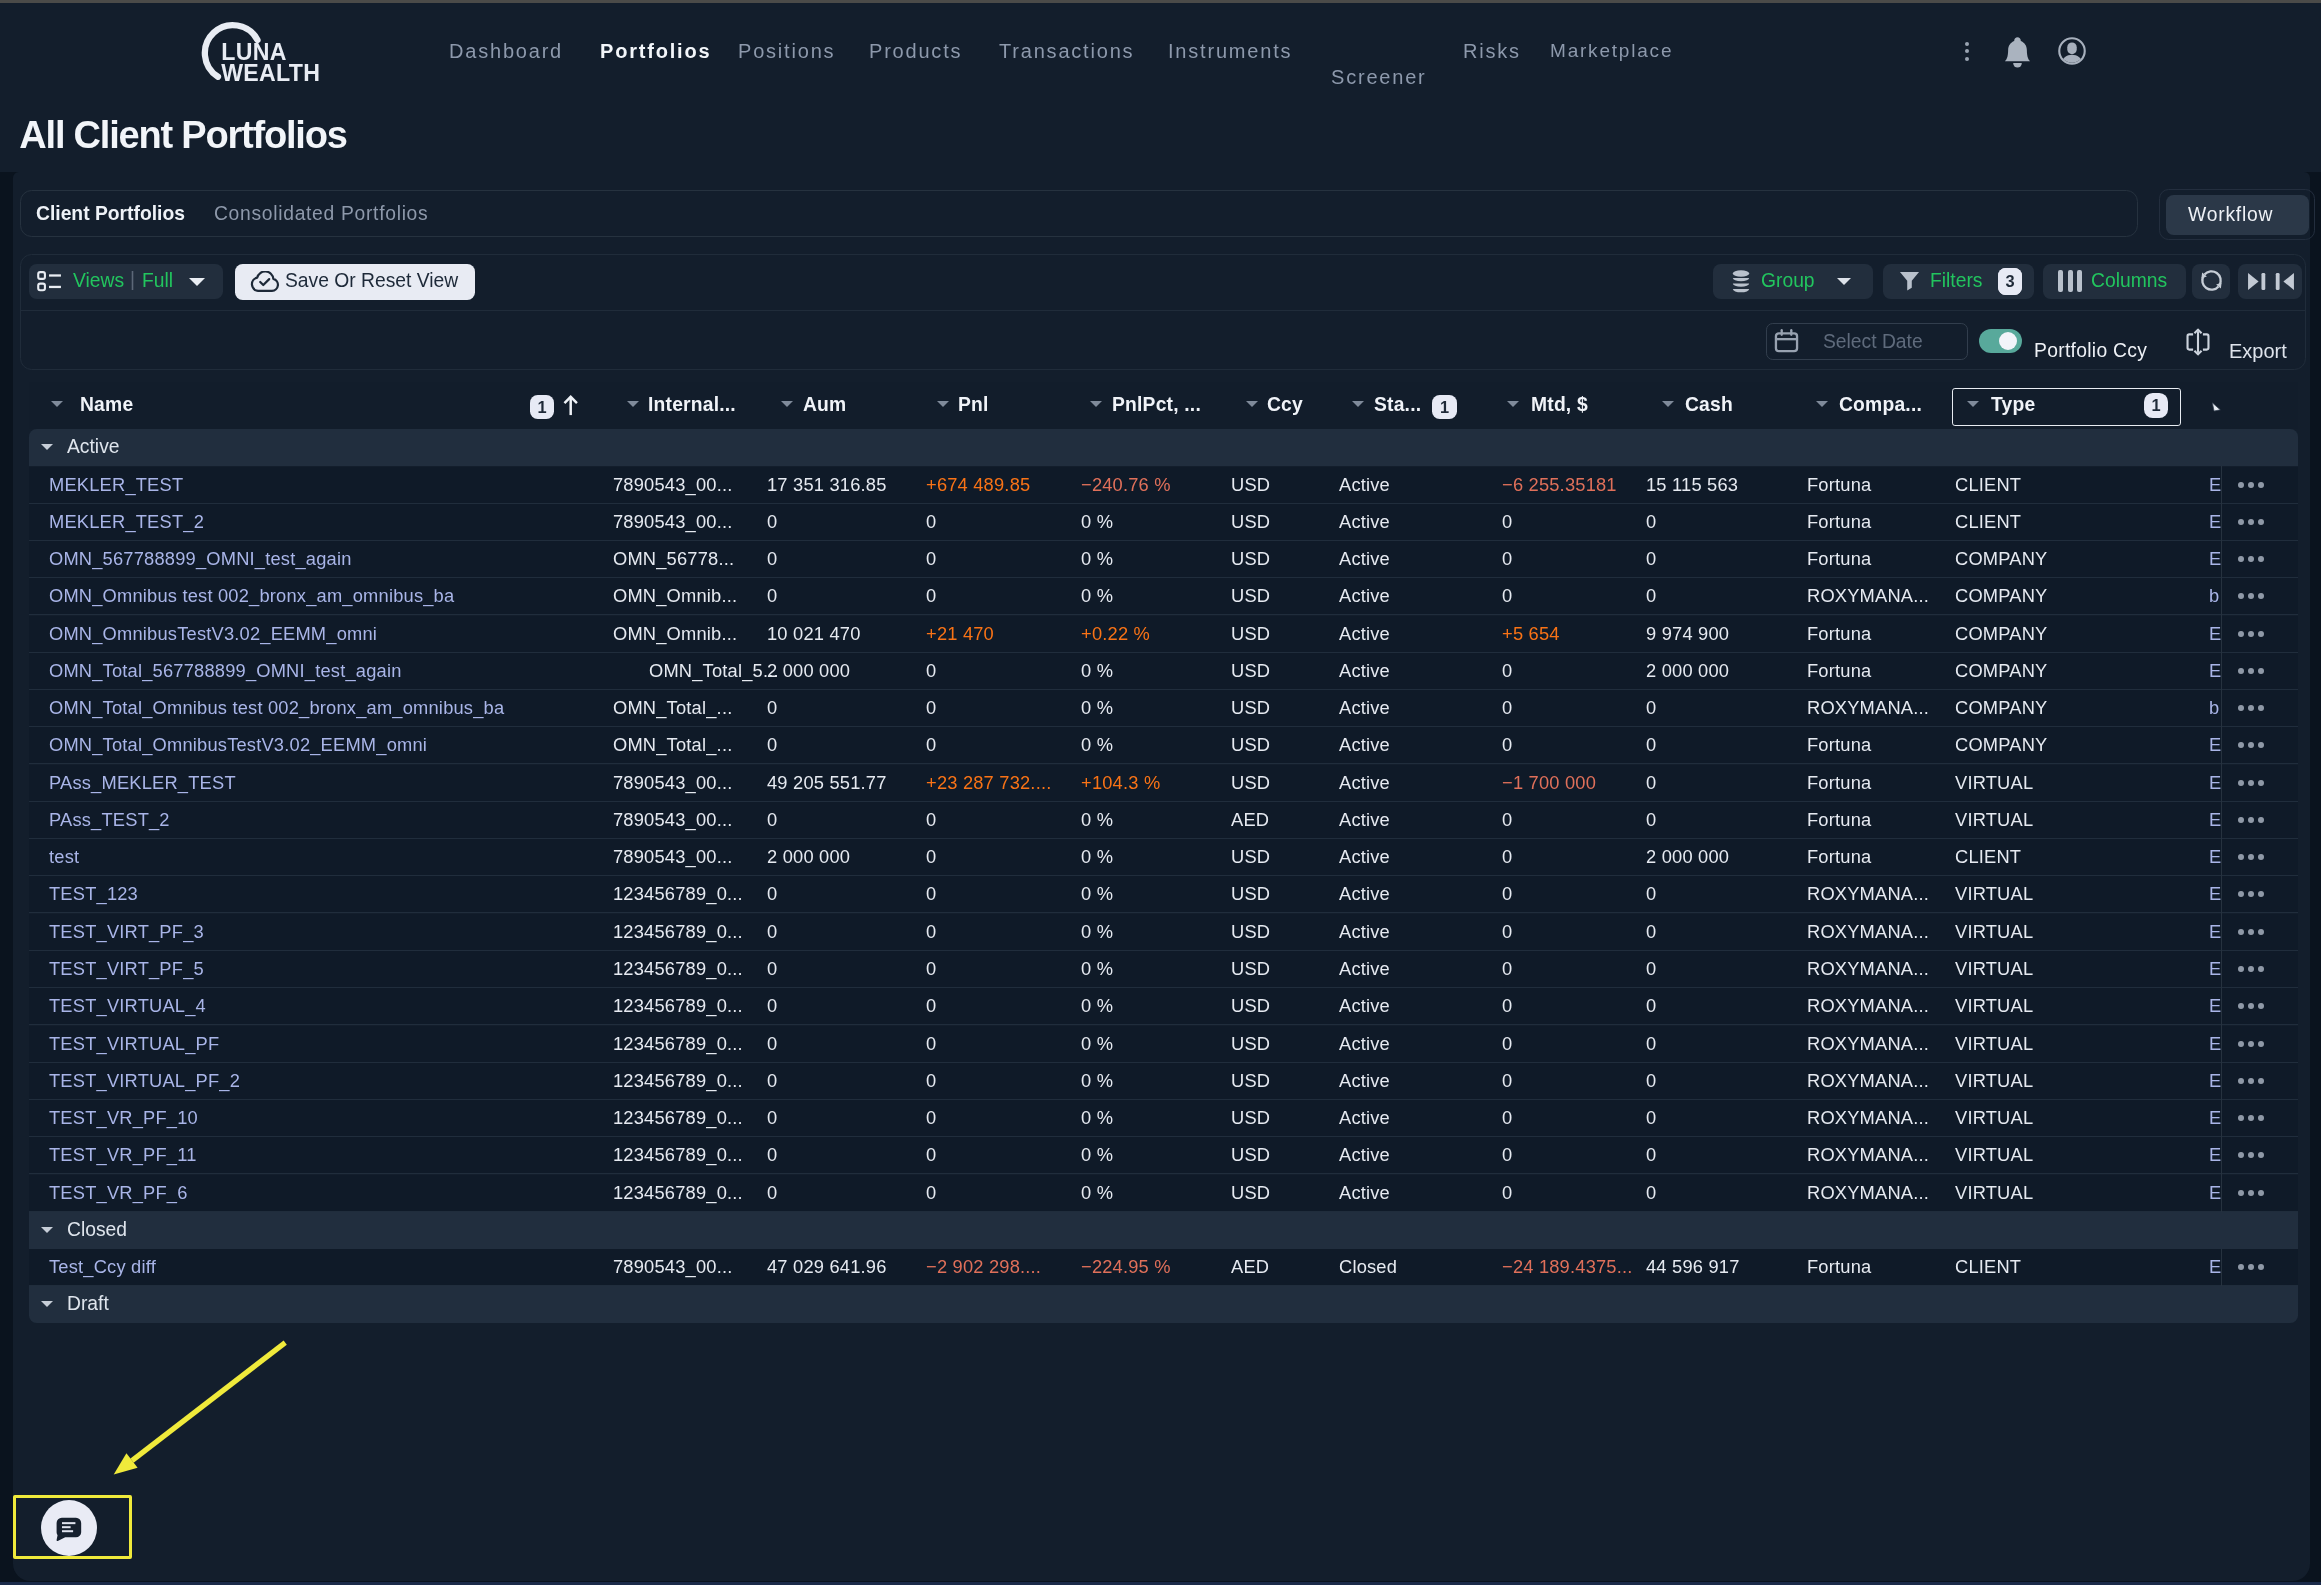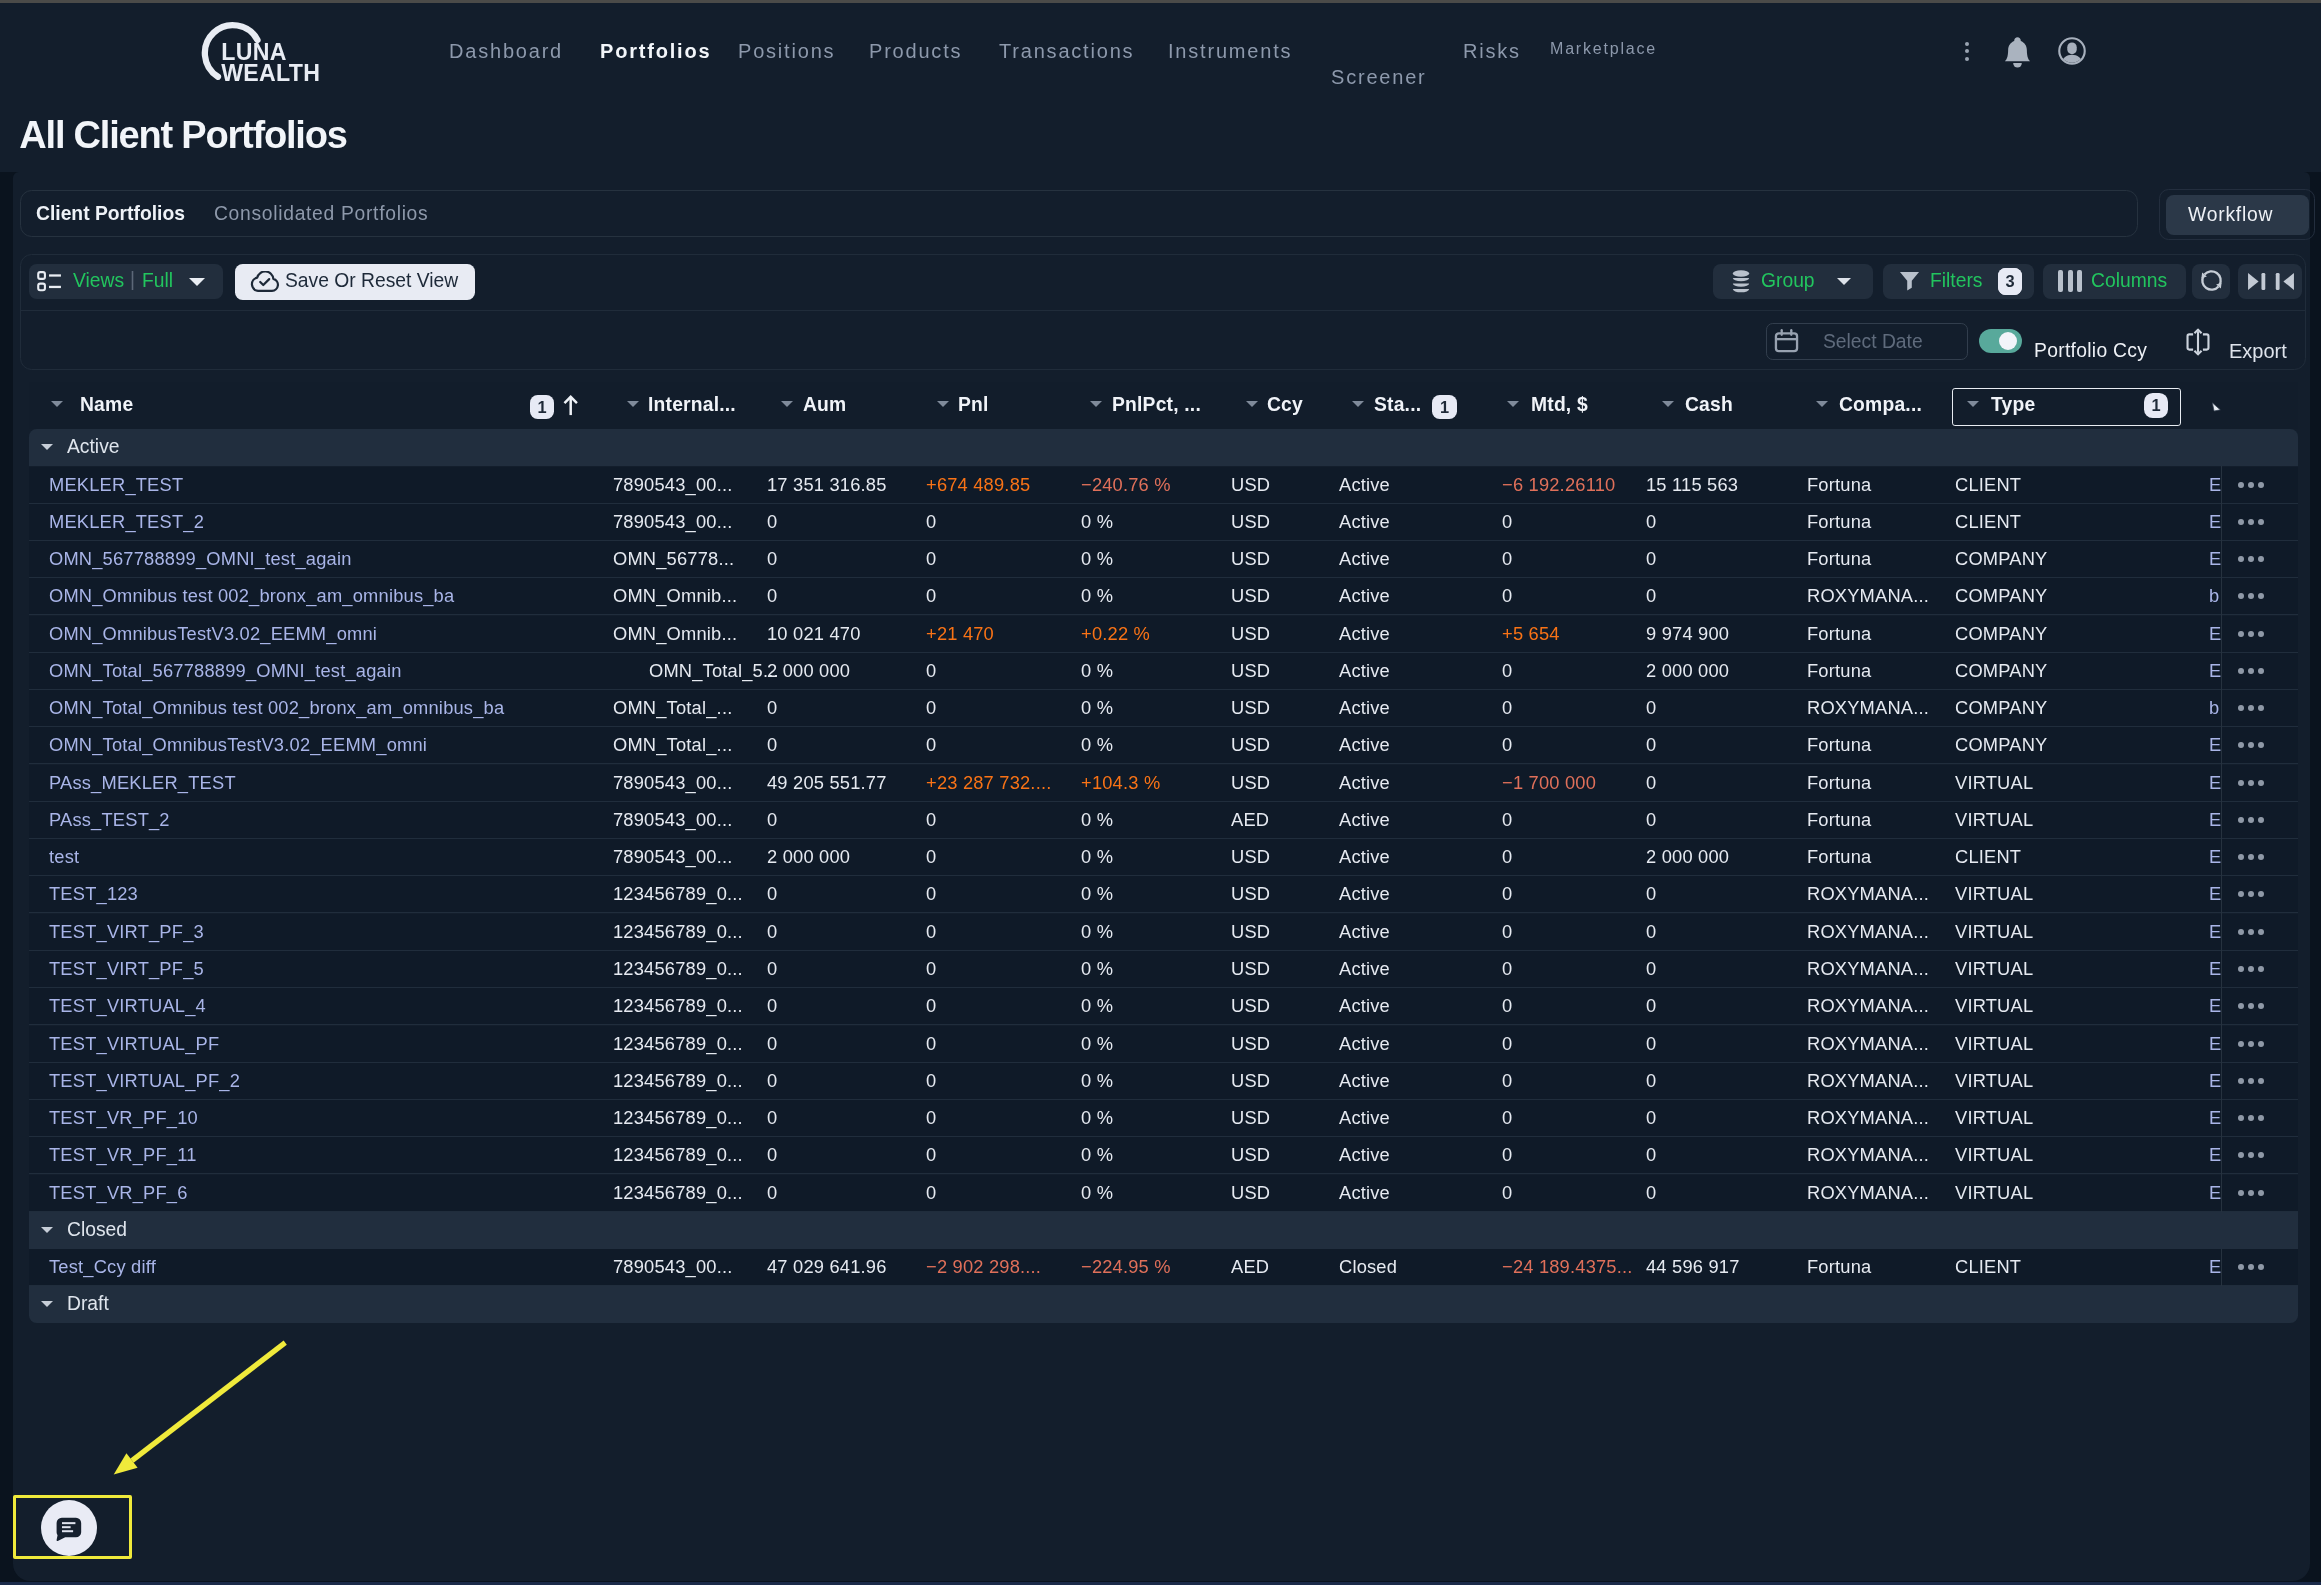--- a/index.html
+++ b/index.html
@@ -33,21 +33,21 @@
 <text x="21" y="62" font-family="Liberation Sans,sans-serif" font-size="24" font-weight="700" fill="#e8ecf3" letter-spacing="0.3">WEALTH</text>
 </svg>
 <div class="txt" style="left:449px;top:40px;font-size:20px;letter-spacing:1.8px;color:#8d99ac;font-weight:400;">Dashboard</div>
 <div class="txt" style="left:600px;top:40px;font-size:20px;letter-spacing:1.8px;color:#f3f6fa;font-weight:700;">Portfolios</div>
 <div class="txt" style="left:738px;top:40px;font-size:20px;letter-spacing:1.8px;color:#8d99ac;font-weight:400;">Positions</div>
 <div class="txt" style="left:869px;top:40px;font-size:20px;letter-spacing:1.8px;color:#8d99ac;font-weight:400;">Products</div>
 <div class="txt" style="left:999px;top:40px;font-size:20px;letter-spacing:1.8px;color:#8d99ac;font-weight:400;">Transactions</div>
 <div class="txt" style="left:1168px;top:40px;font-size:20px;letter-spacing:1.8px;color:#8d99ac;font-weight:400;">Instruments</div>
 <div class="txt" style="left:1331px;top:40px;font-size:20px;letter-spacing:1.8px;color:#8d99ac;font-weight:400;margin-top:26px;">Screener</div>
 <div class="txt" style="left:1463px;top:40px;font-size:20px;letter-spacing:1.8px;color:#8d99ac;font-weight:400;">Risks</div>
-<div class="txt" style="left:1550px;top:40px;font-size:16px;letter-spacing:1.8px;color:#8d99ac;font-weight:400;">Marketplace</div>
+<div class="txt" style="left:1550px;top:40px;font-size:19px;letter-spacing:1.8px;color:#8d99ac;font-weight:400;">Marketplace</div>
 <div class="abs" style="left:1965px;top:42px;width:4.4px;height:4.4px;border-radius:50%;background:#9aa4b2;"></div>
 <div class="abs" style="left:1965px;top:49px;width:4.4px;height:4.4px;border-radius:50%;background:#9aa4b2;"></div>
 <div class="abs" style="left:1965px;top:57px;width:4.4px;height:4.4px;border-radius:50%;background:#9aa4b2;"></div>
 <svg class="abs" style="left:2004px;top:35px;" width="27" height="33" viewBox="0 0 28 34">
 <path d="M14 2.2 c1.9 0 3.4 1.5 3.4 3.4 v0.6 c3.7 1.4 6.3 4.9 6.3 9.3 c0 7.5 1.9 10.3 3.3 11.5 h-26 c1.4 -1.2 3.3 -4 3.3 -11.5 c0 -4.4 2.6 -7.9 6.3 -9.3 v-0.6 c0 -1.9 1.5 -3.4 3.4 -3.4 z" fill="#aab3bf"></path>
 <path d="M9.5 29 a4.5 4.5 0 0 0 9 0 z" fill="#aab3bf"></path>
 </svg>
 <svg class="abs" style="left:2058px;top:37px;" width="28" height="28" viewBox="0 0 29 29">
 <defs>
         <clipPath id="avc">
@@ -175,21 +175,21 @@
 <path d="M1.4 0.9 L9.6 8.1 L5.4 8.9 L3.2 9.4 Z" fill="#e9edf3" stroke="#3a4656" stroke-width="0.8"></path>
 </svg>
 <div class="row" style="top:467px;">
       <span class="rt link" style="left:20px;">MEKLER_TEST</span>
       <span class="rt" style="left:584px;">7890543_00...</span>
       <span class="rt" style="left:738px;">17 351 316.85</span>
       <span class="rt grn" style="left:897px;">+674 489.85</span>
       <span class="rt red" style="left:1052px;">−240.76 %</span>
       <span class="rt" style="left:1202px;">USD</span>
       <span class="rt" style="left:1310px;">Active</span>
-      <span class="rt red" style="left:1473px;">−6 192.26110</span>
+      <span class="rt red" style="left:1473px;">−6 255.35181</span>
       <span class="rt" style="left:1617px;">15 115 563</span>
       <span class="rt" style="left:1778px;">Fortuna</span>
       <span class="rt" style="left:1926px;">CLIENT</span>
       <span class="rt link" style="left:2180px;">E</span>
       <span class="dots" style="left:2209px;">
         <i></i>
         <i></i>
         <i></i>
       </span>
     </div>

